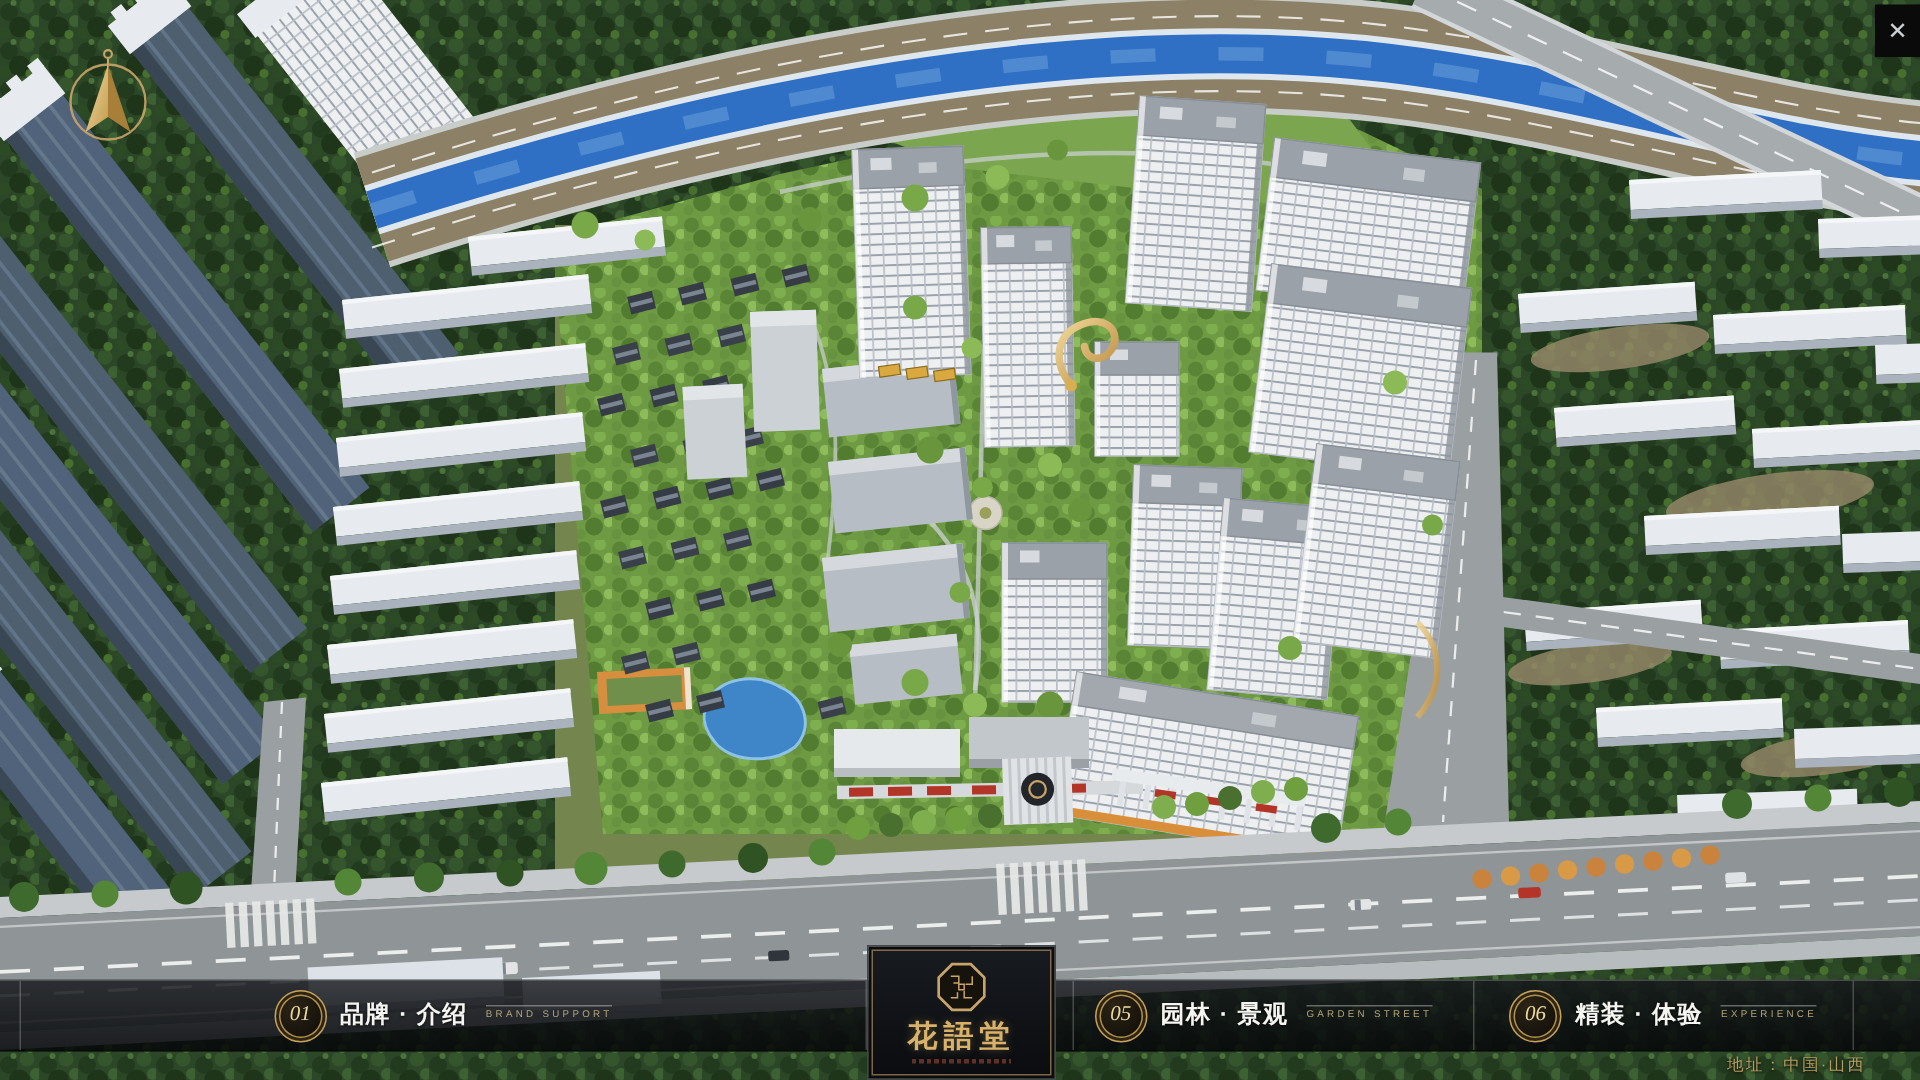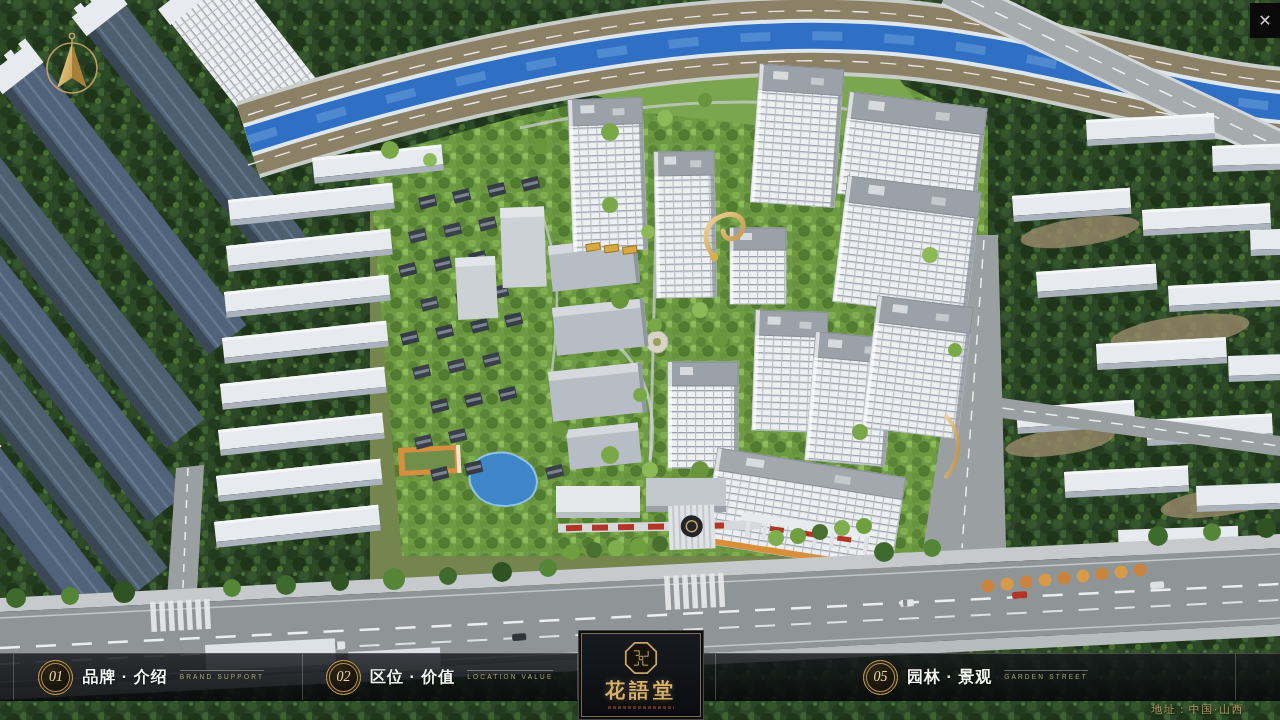--- a/index.html
+++ b/index.html
@@ -776,41 +776,41 @@
   <div class="nav-group nav-left">
     <div class="nav-item">
       <div class="badge">
             <span>01</span>
           </div>
       <div class="labels">
         <div class="zh">品牌 · 介绍</div>
         <div class="sub">BRAND SUPPORT</div>
       </div>
     </div>
-    <div class="nav-item">
-      <div class="badge">
-            <span>02</span>
-          </div>
-      <div class="labels">
-        <div class="zh">区位 · 价值</div>
-        <div class="sub">LOCATION VALUE</div>
-      </div>
-    </div>
   </div>
 
   <div class="nav-group nav-right">
     <div class="nav-item">
       <div class="badge">
             <span>05</span>
           </div>
       <div class="labels">
         <div class="zh">园林 · 景观</div>
         <div class="sub">GARDEN STREET</div>
       </div>
     </div>
+    <div class="nav-item">
+      <div class="badge">
+            <span>06</span>
+          </div>
+      <div class="labels">
+        <div class="zh">精装 · 体验</div>
+        <div class="sub">EXPERIENCE</div>
+      </div>
+    </div>
     <div class="nav-end"></div>
   </div>
 </div>
 
 <div class="logo">
   <svg width="34" height="34" viewBox="-19 -19 38 38">
     <polygon points="7,-17 17,-7 17,7 7,17 -7,17 -17,7 -17,-7 -7,-17" fill="#16130d" stroke="#c9a469" stroke-width="2"></polygon>
     <path d="M-8,-8 h6 v5 h-4 M8,-8 v6 h-5 M-8,8 h5 v-4 M8,8 h-6 v-5 M-2,-2 h4 v4 h-4 z" fill="none" stroke="#c9a469" stroke-width="1.1"></path>
   </svg>
   <div class="logo-title">花語堂</div>

